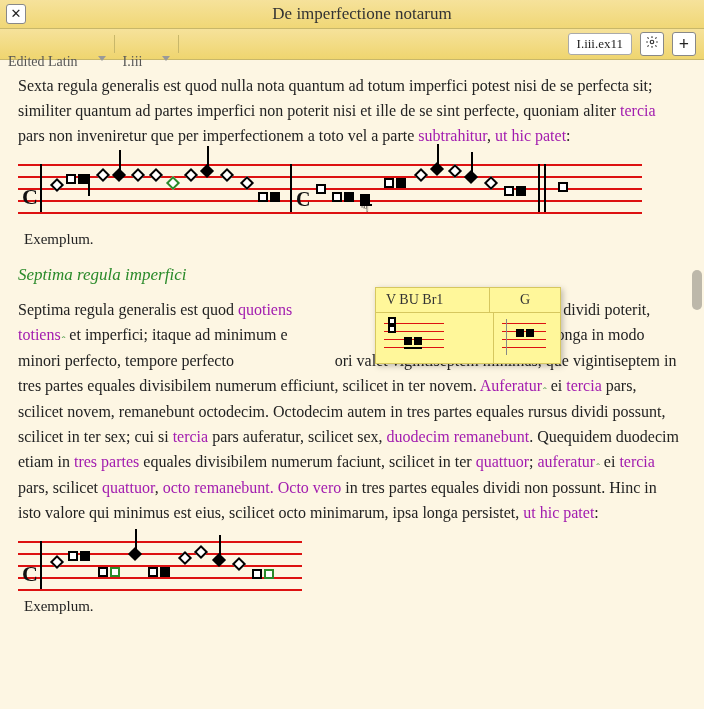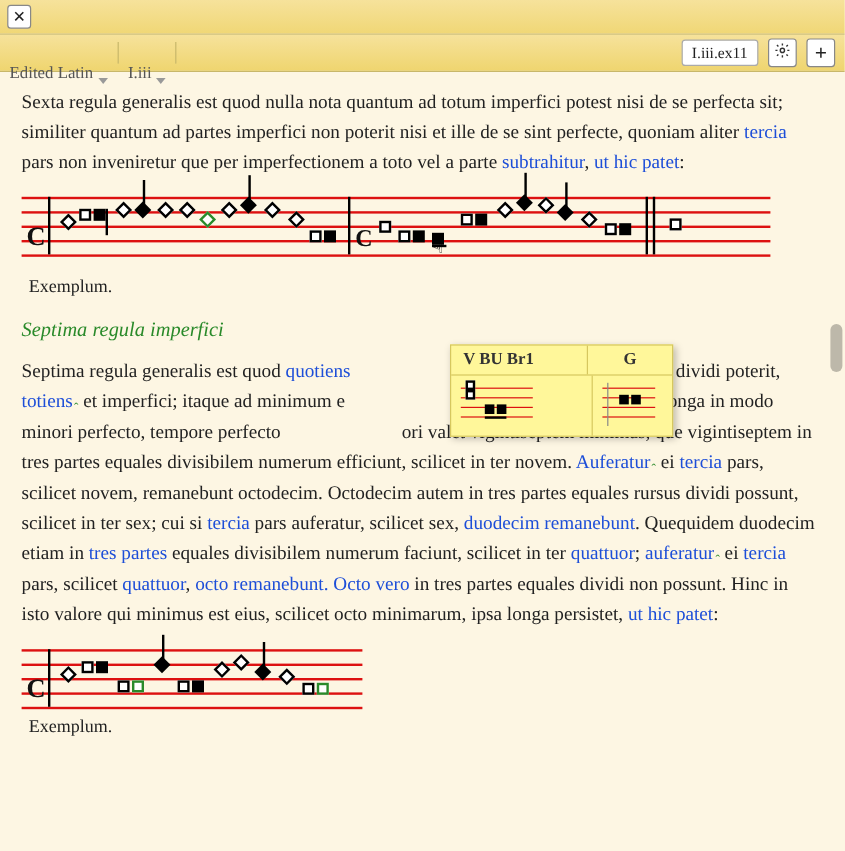--- a/index.html
+++ b/index.html
@@ -43,22 +43,22 @@
     border-bottom: 1px solid #c8b76a;
     height: 30px;
     display: flex;
     align-items: center;
     padding: 0 8px;
     gap: 8px;
     font-size: 14px;
   }
   .dropdown {
     display: inline-flex;
-    align-items: flex-end;
-    gap: 4px;
+    align-items: flex-start;
+    gap: 20px;
     color: #555;
     cursor: pointer;
     margin-top: 36px;
   }
   .chev {
     width: 0; height: 0;
     border-left: 4px solid transparent;
     border-right: 4px solid transparent;
     border-top: 5px solid #999;
     margin-top: 2px;
@@ -91,21 +91,21 @@
   .content {
     padding: 14px 22px 14px 18px;
     font-size: 16px;
     line-height: 1.55;
     color: #222;
     height: 100%;
     box-sizing: border-box;
     overflow-y: auto;
   }
   .content p { margin: 0 0 8px 0; text-align: left; }
-  .term { color: #1d4ed8; cursor: pointer; }
+  .term { color: #a21caf; cursor: pointer; }
   .caret-after::after { content: "ˆ"; color: #2a8a2a; font-size: 11px; vertical-align: sub; margin-left:1px;}
   .section-heading {
     color: #2a8a2a;
     font-style: italic;
     font-size: 17px;
     margin: 10px 0 10px 0;
   }
   .exemplum-label {
     font-size: 15px;
     margin: 2px 0 10px 6px;
@@ -161,21 +161,21 @@
   .tooltip {
     position: absolute;
     background: #fff79a;
     border: 1px solid #d6c75f;
     box-shadow: 2px 2px 6px rgba(0,0,0,0.25);
     color: #333;
   }
   .tooltip .hdr {
     display: flex;
     font-size: 14px;
-    font-weight: bold;
+    font-weight: normal;
     border-bottom: 1px solid #d6c75f;
   }
   .tooltip .cell {
     padding: 4px 10px;
     border-right: 1px solid #d6c75f;
     flex: 1;
     text-align: left;
   }
   .tooltip .cell:last-child { border-right: none; text-align:center; }
   .tooltip .body { display:flex; }
@@ -211,20 +211,21 @@
     border-radius: 5px;
   }
 </style>
 </head>
 <body>
 
 <div class="titlebar">
   <div class="close-btn">
     <span>✕</span>
   </div>
+  <div class="title-text">De imperfectione notarum</div>
 </div>
 
 <div class="toolbar">
   <div class="dropdown">
     <span>Edited Latin</span>
     <span class="chev"></span>
   </div>
   <div class="vdiv"></div>
   <div class="dropdown">
     <span>I.iii</span>

